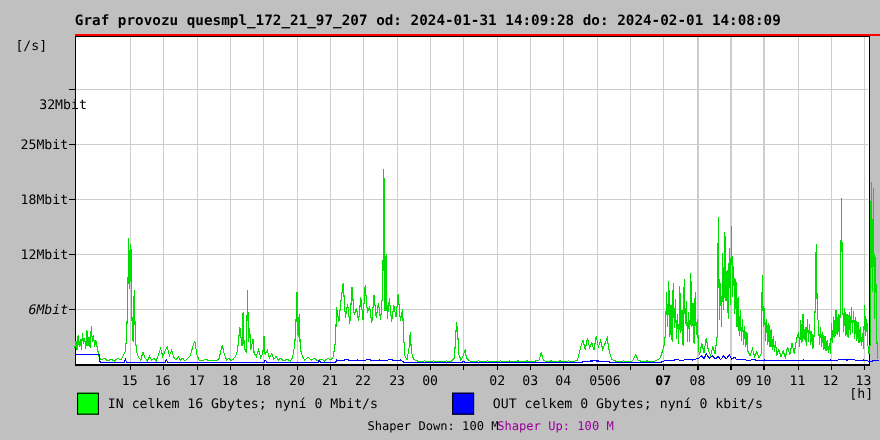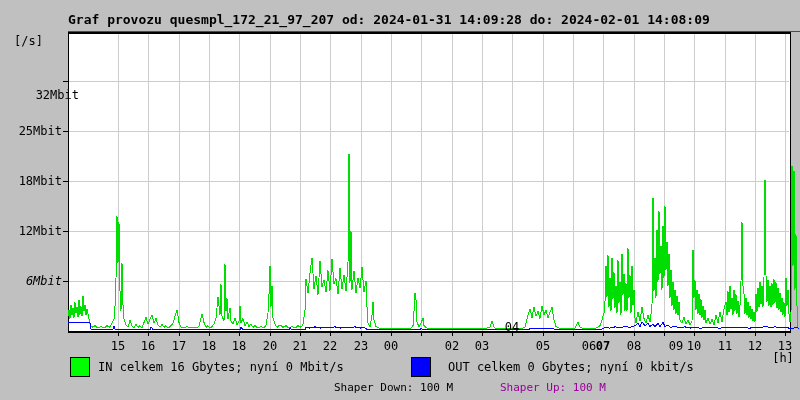--- a/index.html
+++ b/index.html
@@ -92,23 +92,23 @@
       <div class="t xl" style="left: 168px; top: 339px;">17</div>
       <div class="t xl" style="left: 198px; top: 339px;">18</div>
       <div class="t xl" style="left: 228px; top: 339px;">18</div>
       <div class="t xl" style="left: 259px; top: 339px;">20</div>
       <div class="t xl" style="left: 289px; top: 339px;">21</div>
       <div class="t xl" style="left: 319px; top: 339px;">22</div>
       <div class="t xl" style="left: 350px; top: 339px;">23</div>
       <div class="t xl" style="left: 380px; top: 339px;">00</div>
       <div class="t xl" style="left: 441px; top: 339px;">02</div>
       <div class="t xl" style="left: 471px; top: 339px;">03</div>
-      <div class="t xl" style="left: 501px; top: 320px;">04</div>
+      <div class="t xl" style="left: 501px; top: 339px;">04</div>
       <div class="t xl" style="left: 532px; top: 339px;">05</div>
-      <div class="t xl" style="left: 578px; top: 339px;">06</div>
+      <div class="t xl" style="left: 546px; top: 339px;">06</div>
       <div class="t xl" style="left: 592px; top: 339px; font-weight: bold;">07</div>
       <div class="t xl" style="left: 623px; top: 339px;">08</div>
       <div class="t xl" style="left: 653px; top: 339px; margin-left: 12px;">09</div>
       <div class="t xl" style="left: 683px; top: 339px;">10</div>
       <div class="t xl" style="left: 714px; top: 339px;">11</div>
       <div class="t xl" style="left: 744px; top: 339px;">12</div>
       <div class="t xl" style="left: 774px; top: 339px;">13</div>
       <div class="t yl" style="left: 12px; top: 88px; margin-left: 17px;">32Mbit</div>
       <div class="t yl" style="left: 12px; top: 124px;">25Mbit</div>
       <div class="t yl" style="left: 12px; top: 174px;">18Mbit</div>
@@ -119,15 +119,15 @@
   <div class="t" style="left:772px;top:351px;width:22px;text-align:center;">[h]</div>
 
   <div class="swatch" id="in-swatch" style="left: 70px; top: 357px; background: rgb(0, 255, 0);"></div>
   <div class="t" style="left:98px;top:360px;">IN celkem 16 Gbytes; nyní 0 Mbit/s</div>
 
   <div class="swatch" id="out-swatch" style="left: 411px; top: 357px; background: rgb(0, 0, 255);"></div>
   <div class="t" style="left:448px;top:360px;">OUT celkem 0 Gbytes; nyní 0 kbit/s</div>
 
   <div class="t footer" id="allowed-text" style="left: 118px; top: 381px; color: rgb(255, 0, 0); margin-top: 48px;">Aktualne povoleno 100 % rychlosti</div>
   <div class="t footer" style="left:334px;top:381px;">Shaper Down: 100 M</div>
-  <div class="t footer" id="shaper-up-text" style="left: 452px; top: 381px; color: rgb(153, 0, 153); margin-left: 48px;">Shaper Up: 100 M</div>
+  <div class="t footer" id="shaper-up-text" style="left: 452px; top: 381px; color: rgb(153, 0, 153);">Shaper Up: 100 M</div>
 
 </div>
 
 </body></html>

